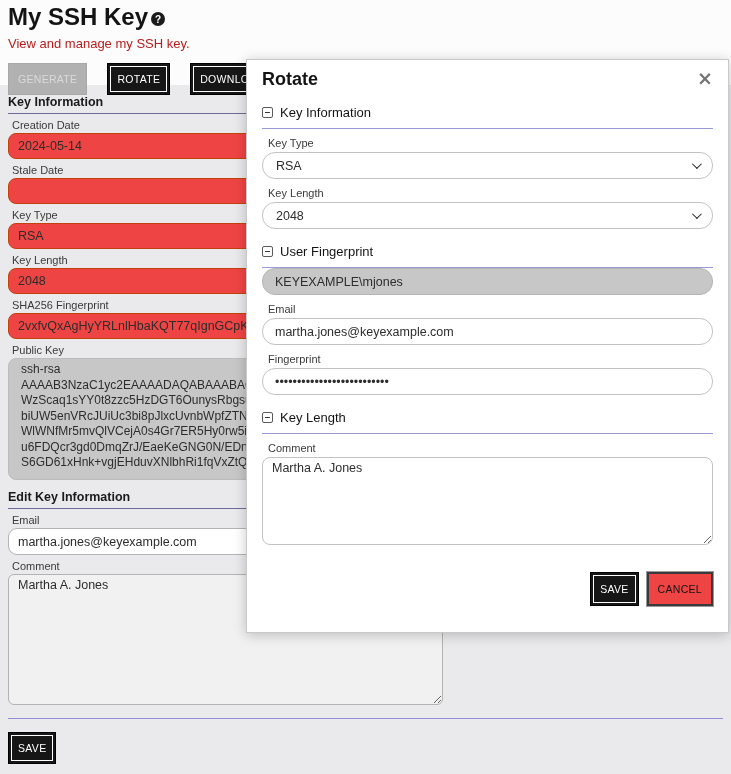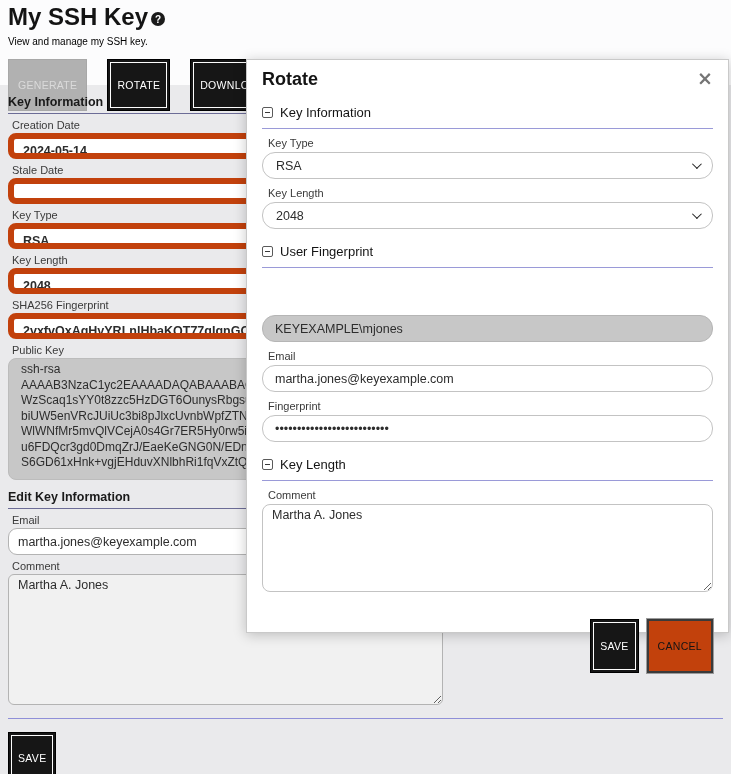--- a/index.html
+++ b/index.html
@@ -15,56 +15,56 @@
   
   .header { background: #fcfcfd; padding: 3px 8px 0 8px; height: 85px; }
   .title-row { display: flex; align-items: center; }
   h1 { font-size: 24px; font-weight: bold; color: #141414; line-height: 28px; }
   .help-badge {
     width: 14px; height: 14px; border-radius: 50%;
     background: #1b1b1b; color: #fff; font-size: 10px; font-weight: bold;
     display: inline-flex; align-items: center; justify-content: center;
     margin: 4px 0 0 3px;
   }
-  .subtitle { font-size: 10px; color: #000000; margin-top: 5px; }
+  .subtitle { font-size: 13px; color: #b91c1c; margin-top: 5px; }
   .toolbar { margin-top: 12px; display: flex; gap: 20px; }
 
   .btn {
     font-family: inherit; font-size: 10.5px; letter-spacing: .3px;
-    padding: 19px 9px; cursor: pointer; line-height: 12px;
+    padding: 9px 9px; cursor: pointer; line-height: 12px;
   }
   .btn-dark {
     background: #161616; color: #fff; border: 1px solid #000;
     box-shadow: inset 0 0 0 2px #161616, inset 0 0 0 3px #fdfdfd;
   }
   .btn-disabled {
     background: #b1b1b1; color: #dadada; border: 1px solid #a8a8a8; cursor: default;
   }
   .btn-light {
-    background: #c2410c; color: #141414; border: 2px solid #3a3a3a;
+    background: #ef4444; color: #141414; border: 2px solid #3a3a3a;
     box-shadow: 0 0 0 1px #9a9a9a;
     text-align: right;
   }
 
   
   .main { padding: 0 8px; }
   h2.section-heading {
     font-size: 12.5px; font-weight: bold; color: #1a1a1a;
     margin-top: 10px; padding-bottom: 4px;
     border-bottom: 1px solid #6c6c96;
   }
   .field-label {
     display: block; font-size: 11px; color: #3a3a3a;
     margin: 5px 0 2px 4px;
   }
   .ctl { width: 435px; font-size: 12.5px; color: #2d2d2d; font-family: inherit; }
   .ctl-gray {
     height: 26px; line-height: 24px; padding: 0 9px;
-    background: #ffffff; border: 6px solid #c2410c; border-radius: 8px;
-    white-space: nowrap; overflow: hidden; font-weight: bold;
+    background: #ef4444; border: 1px solid #c2410c; border-radius: 8px;
+    white-space: nowrap; overflow: hidden;
   }
   textarea.ctl-gray-area {
     display: block; height: 122px; padding: 3px 12px;
     background: #c7c7c7; border: 1px solid #bcbcbc; border-radius: 8px;
     font-size: 12px; line-height: 15.5px; resize: none; overflow: hidden;
     color: #2d2d2d;
   }
   input.ctl-white {
     display: block; height: 27px; padding: 0 9px;
     background: #fff; border: 1px solid #b3b3b3; border-radius: 9px;
@@ -111,21 +111,21 @@
     padding: 0 13px; cursor: pointer;
   }
   .chevron {
     width: 7px; height: 7px; border-right: 1.6px solid #222; border-bottom: 1.6px solid #222;
     transform: rotate(45deg) translateY(-2px);
   }
   input.minput {
     display: block; height: 27px; padding: 0 12px;
     border: 1px solid #c3c3c3; border-radius: 13px; background: #fff; outline: none;
   }
-  input.minput-disabled { background: #c7c7c7; border-color: #b5b5b5; margin-top: 47px; }
+  input.minput-disabled { background: #c7c7c7; border-color: #b5b5b5; }
   textarea.mcomment {
     display: block; height: 88px; padding: 3px 9px;
     border: 1px solid #c3c3c3; border-radius: 8px; background: #fff;
     resize: both; outline: none; font-size: 12.5px; color: #2d2d2d;
   }
   .modal-actions { margin-top: 27px; display: flex; justify-content: flex-end; gap: 8px; }
 </style>
 </head>
 <body>
 

